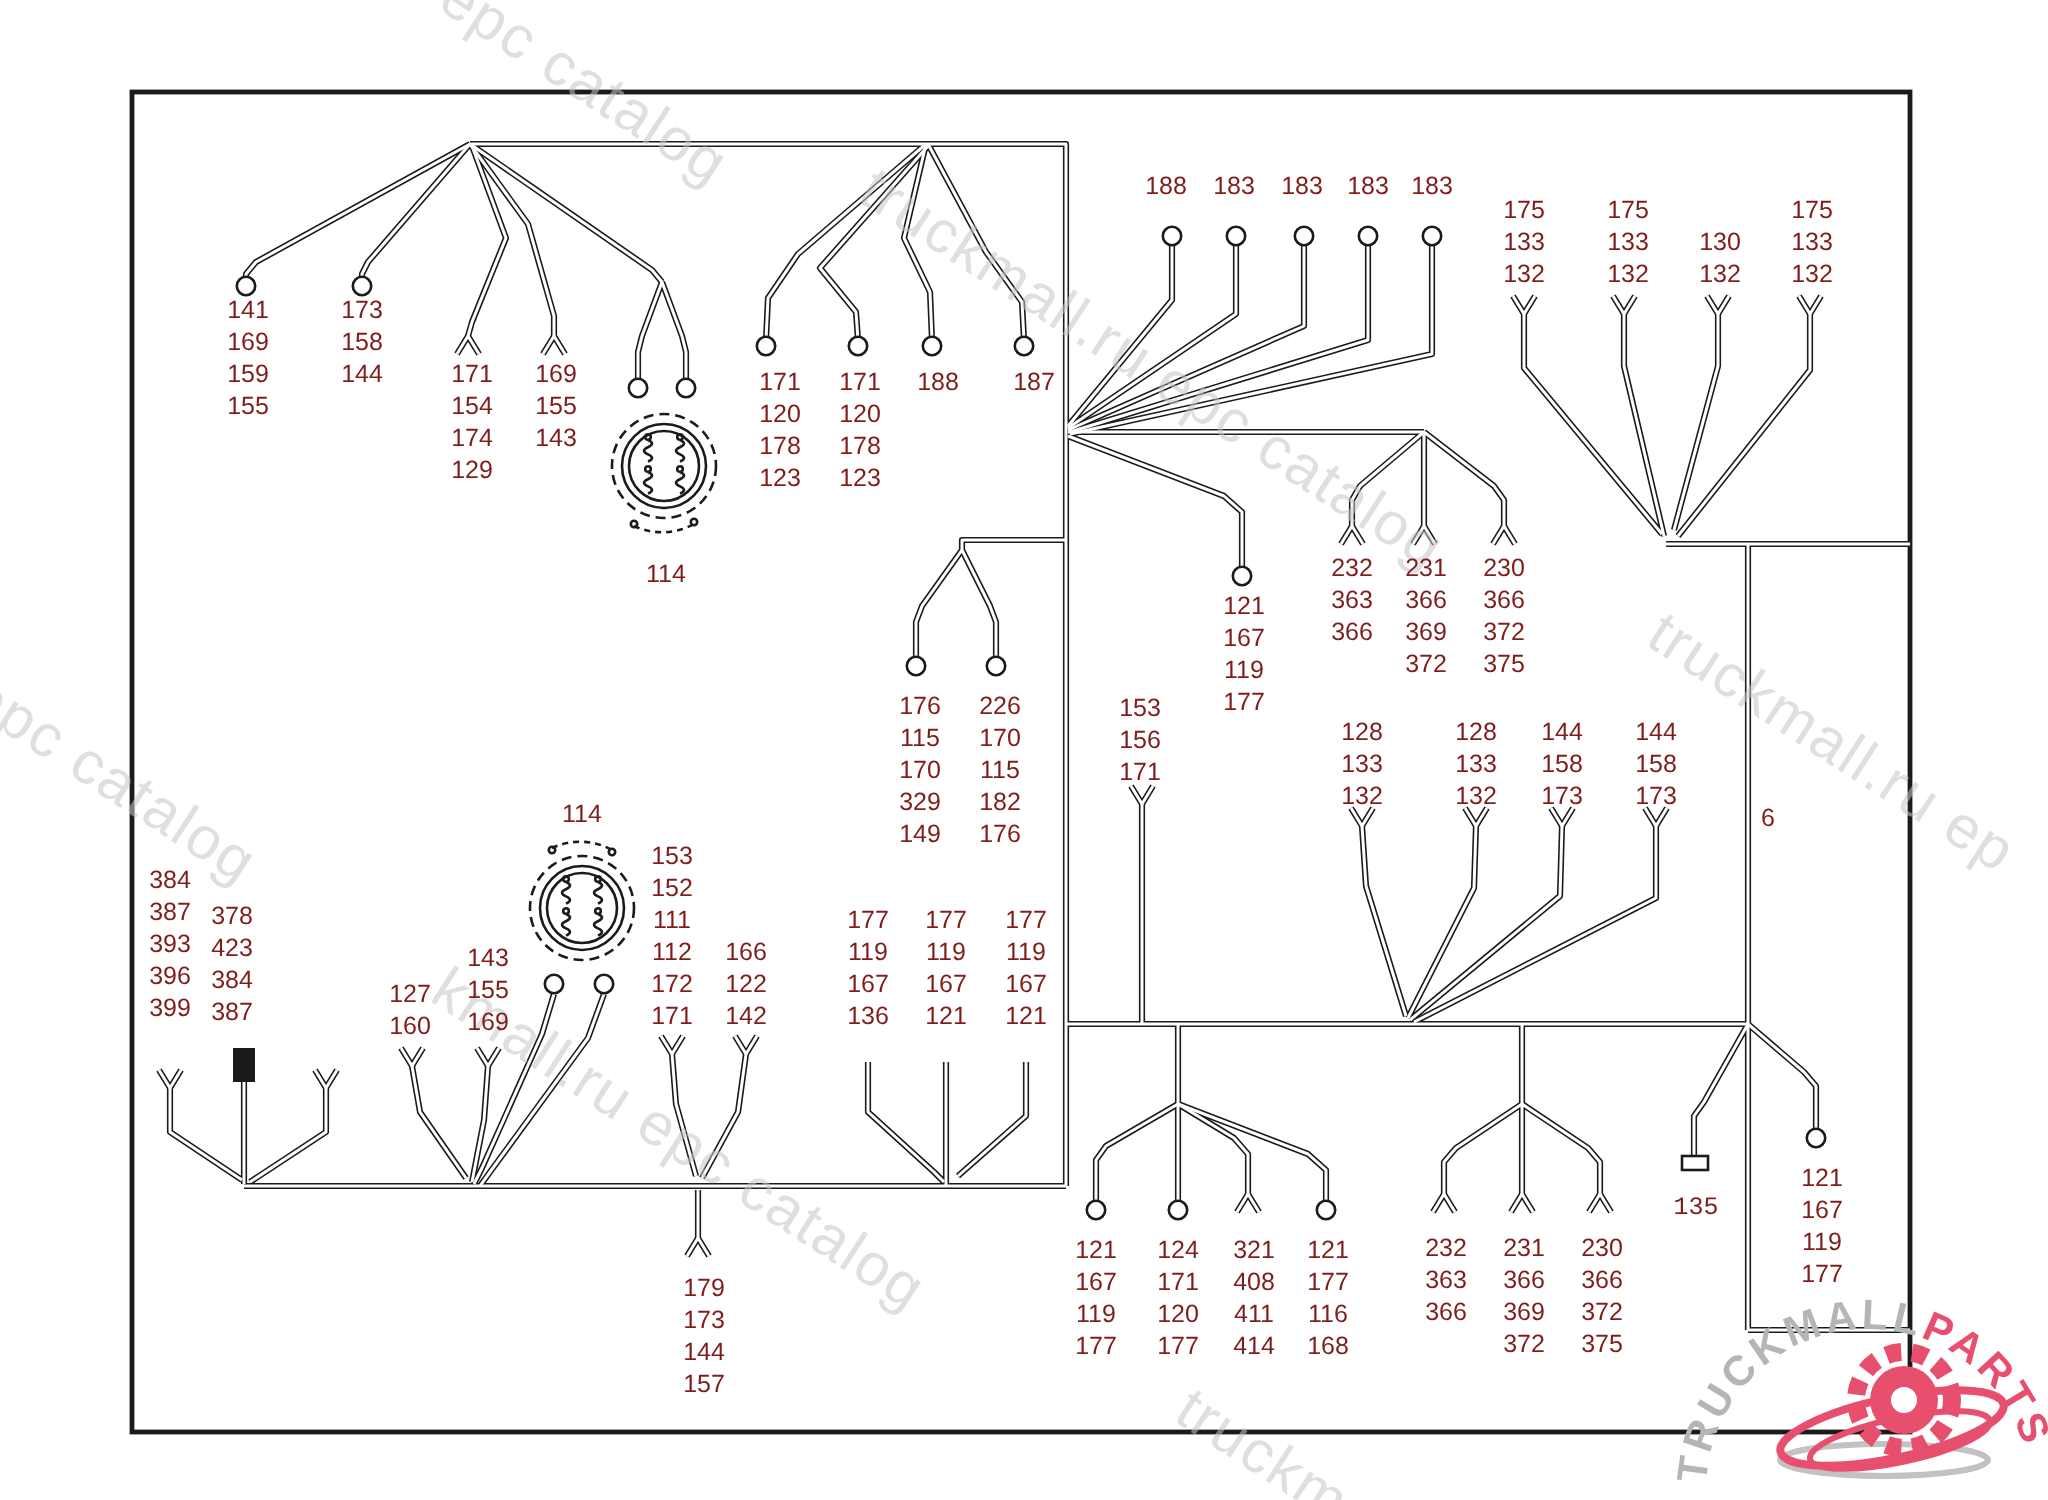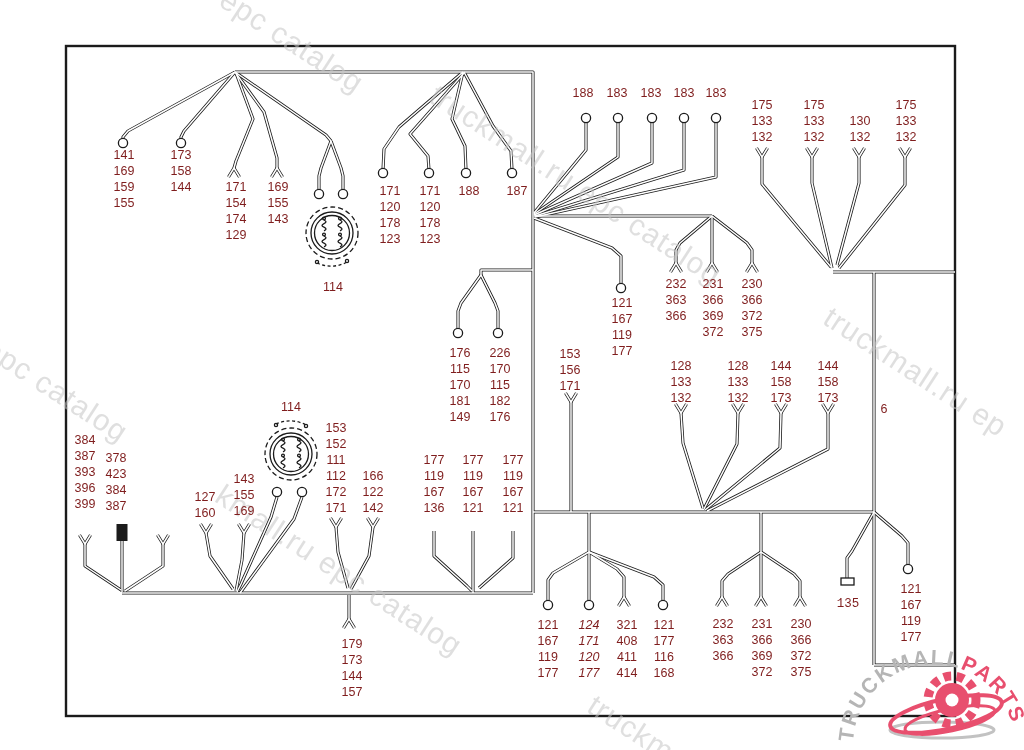--- a/index.html
+++ b/index.html
@@ -395,21 +395,21 @@
       <div class="lbl" style="left: 722px; top: 276px;">
         <div>230</div>
         <div>366</div>
         <div>372</div>
         <div>375</div>
       </div>
       <div class="lbl" style="left: 430px; top: 345px;">
         <div>176</div>
         <div>115</div>
         <div>170</div>
-        <div>181</div>
+        <div>329</div>
         <div>149</div>
       </div>
       <div class="lbl" style="left: 470px; top: 345px;">
         <div>226</div>
         <div>170</div>
         <div>115</div>
         <div>182</div>
         <div>176</div>
       </div>
       <div class="lbl" style="left: 540px; top: 346px;">
@@ -501,21 +501,21 @@
         <div>173</div>
         <div>144</div>
         <div>157</div>
       </div>
       <div class="lbl" style="left: 518px; top: 617px;">
         <div>121</div>
         <div>167</div>
         <div>119</div>
         <div>177</div>
       </div>
-      <div class="lbl" style="left: 559px; top: 617px; font-style: italic;">
+      <div class="lbl" style="left: 559px; top: 617px;">
         <div>124</div>
         <div>171</div>
         <div>120</div>
         <div>177</div>
       </div>
       <div class="lbl" style="left: 597px; top: 617px;">
         <div>321</div>
         <div>408</div>
         <div>411</div>
         <div>414</div>

